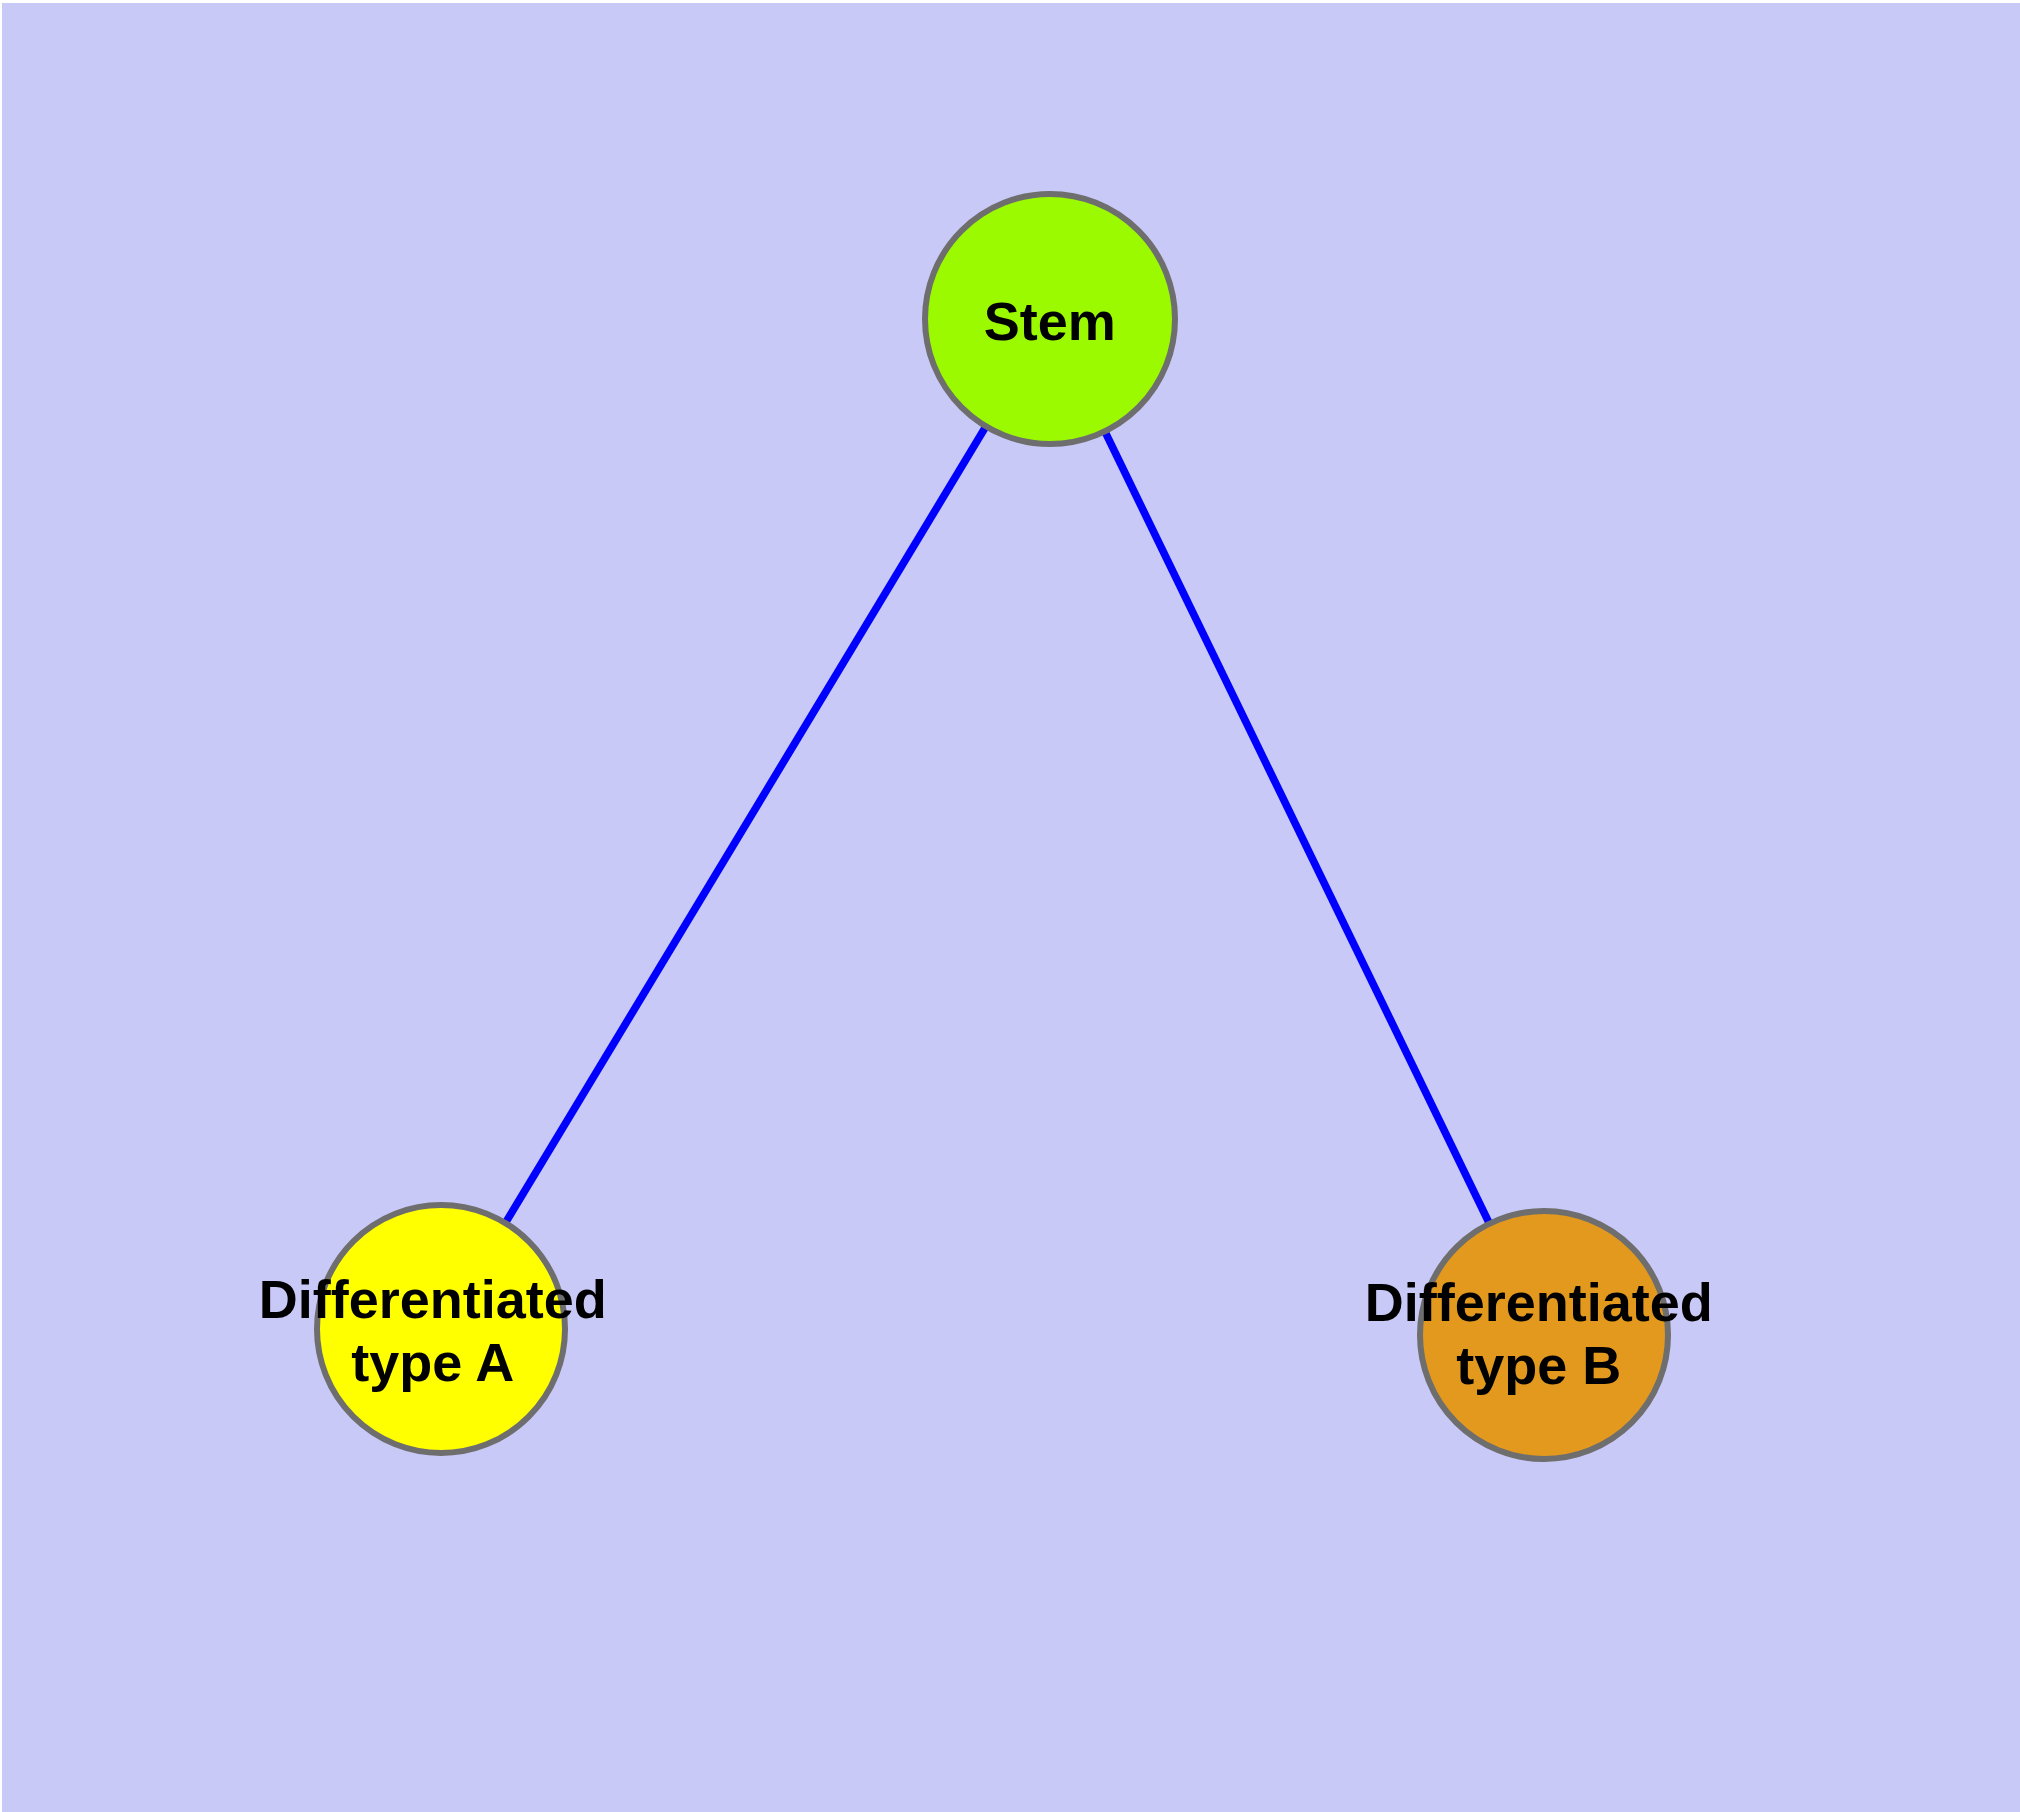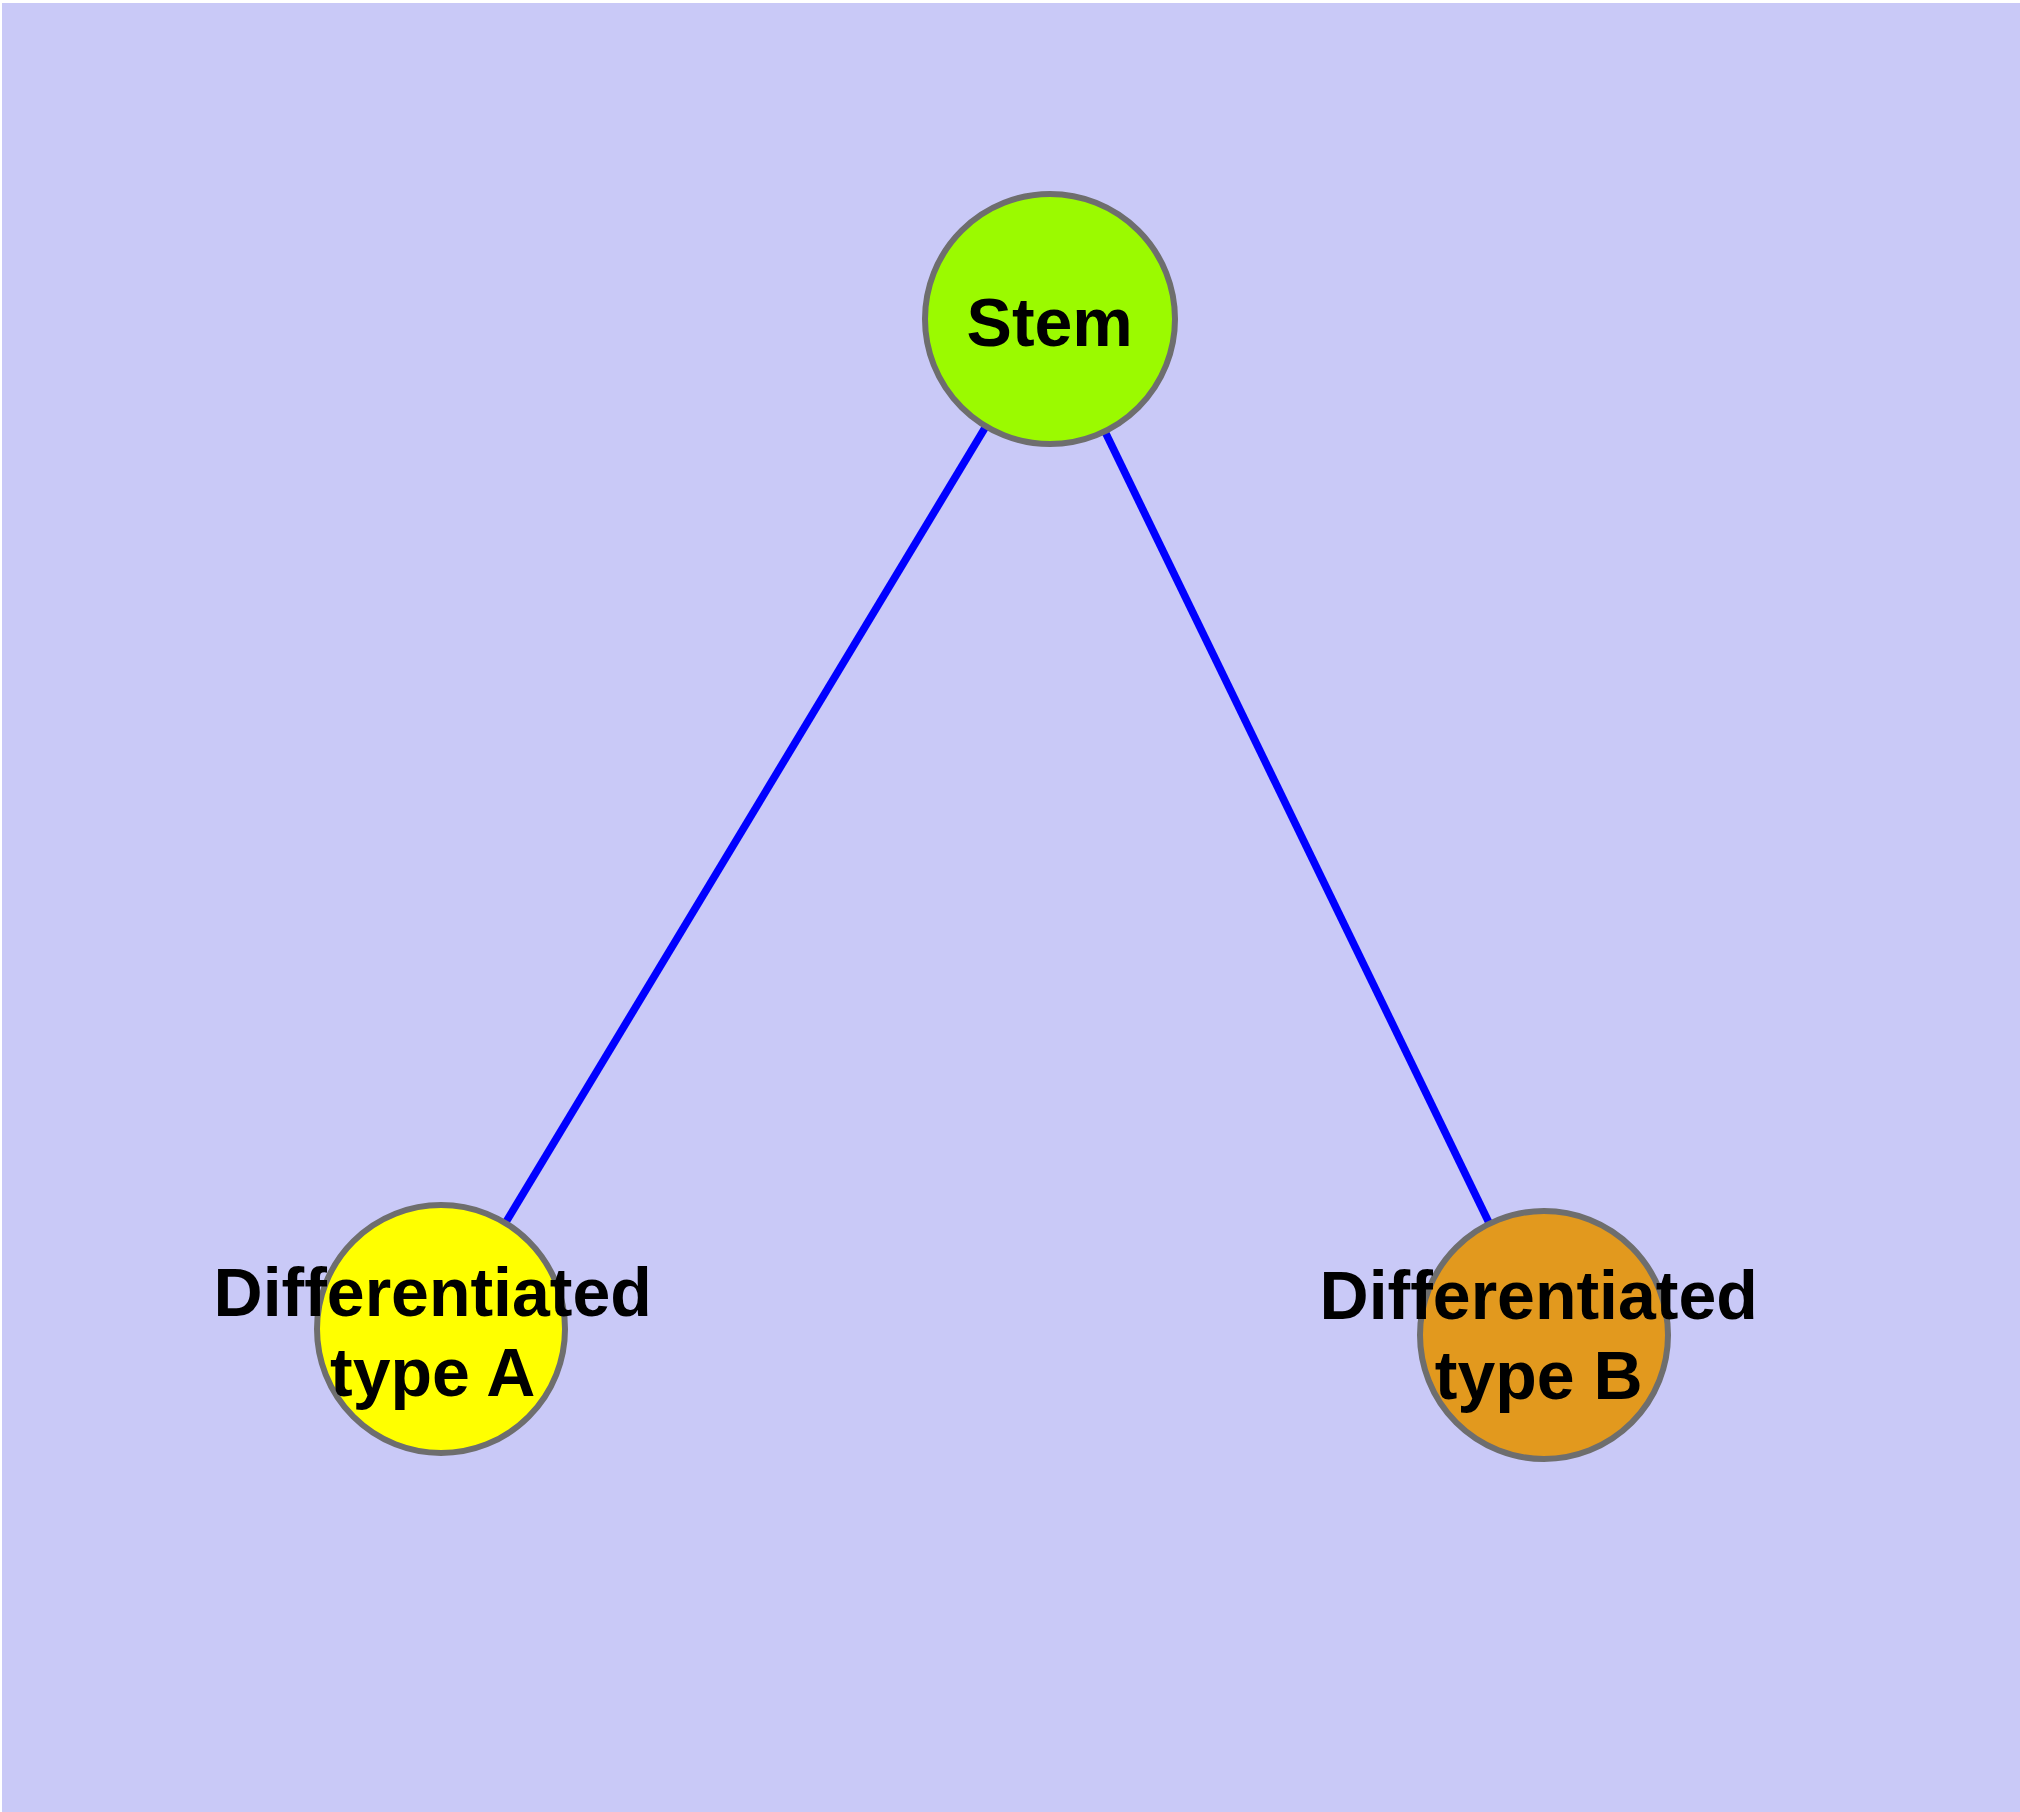--- a/index.html
+++ b/index.html
@@ -53,21 +53,21 @@
     width: 254px;
     height: 254px;
   }
   .label {
     position: absolute;
     transform: translate(-50%, -50%);
     width: max-content;
     text-align: center;
     color: #000000;
     font-weight: bold;
-    font-size: 68px;
+    font-size: 54px;
     line-height: 1.18;
     white-space: pre-line;
     letter-spacing: 0px;
   }
   .label-stem { left: 1048px; top: 319px; }
   .label-a    { left: 431px;  top: 1329px; }
   .label-b    { left: 1537px; top: 1332px; }
 </style>
 </head>
 <body>

